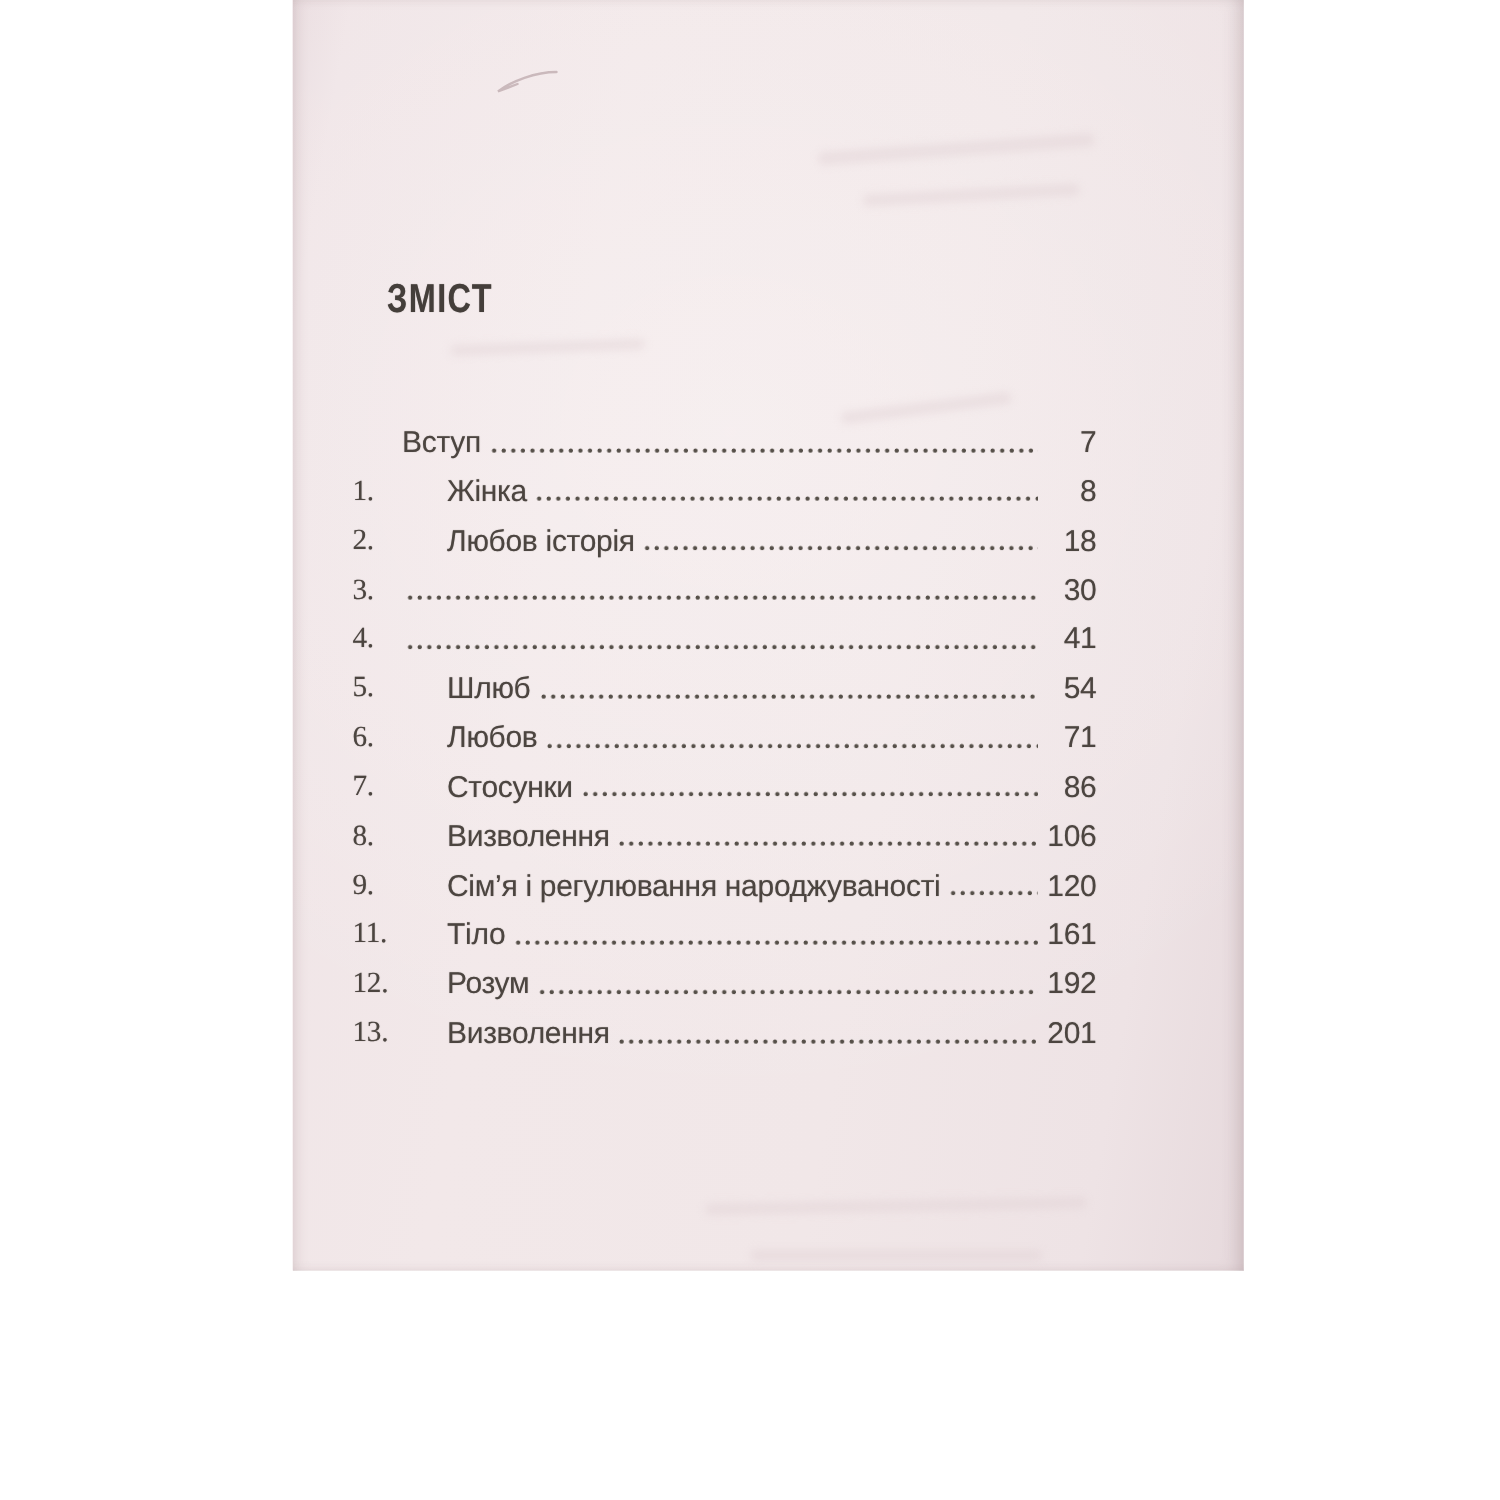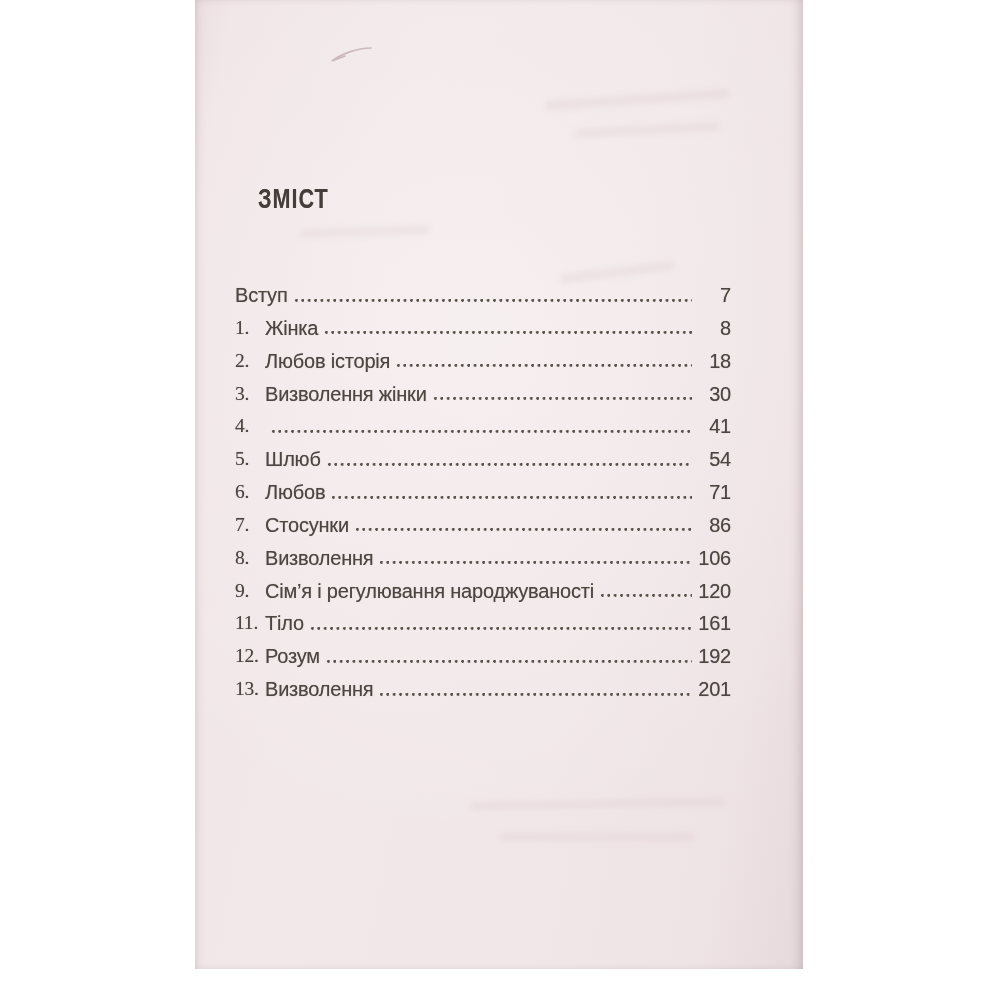--- a/index.html
+++ b/index.html
@@ -3,26 +3,27 @@
 <meta charset="utf-8">
 <style>
   html,body{margin:0;padding:0;}
   body{
     width:1000px;height:1000px;position:relative;overflow:hidden;
     background:#ffffff;
     font-family:"Liberation Sans", sans-serif;
   }
   
   .page{
-    position:absolute;left:195px;top:0;width:608px;height:969px;
+    position:absolute;left:195px;top:0;width:608px;height:847px;
     background:
       radial-gradient(ellipse 130% 90% at 46% 34%, rgba(255,252,252,0.35), rgba(255,255,255,0) 60%),
       linear-gradient(100deg,#eadde0 0%, #f0e5e7 5%, #f2e8e9 30%, #f1e7e8 62%, #eee3e5 86%, #e7dadd 99%);
     box-shadow: inset 6px 0 10px -6px rgba(110,80,85,0.25),
                 inset -8px 0 12px -6px rgba(110,80,85,0.28);
+    padding-left: 26px;
   }
   .title{
     position:absolute;left:63px;top:186px;margin:0;
     font-size:27px;font-weight:bold;line-height:1;
     letter-spacing:1.2px;color:#443e3a;
     transform:scaleX(0.80);transform-origin:left top;
     text-shadow:0 0 0.7px rgba(68,62,58,0.55);
     white-space:nowrap;
   }
   .toc{
@@ -32,21 +33,21 @@
   .toc-row{
     display:flex;align-items:stretch;
     height:32.85px;line-height:32.85px;
     font-size:20px;letter-spacing:-0.2px;white-space:nowrap;
     text-shadow:0 0 0.7px rgba(76,69,64,0.5);
   }
   .toc-num{
     flex:none;width:30px;
     font-family:"Liberation Serif", serif;font-size:19.5px;
   }
-  .toc-label{flex:none;}
+  .toc-label{flex:none;margin-left:33px;}
   .toc-dots{
     flex:1 1 auto;min-width:8px;margin:0 3px 0 6px;
     background-image:radial-gradient(circle at 2.4px 2.4px, #565049 1.18px, rgba(86,80,73,0) 1.65px);
     background-size:6.4px 5px;
     background-repeat:repeat-x;
     background-position:left 18.5px;
   }
   .toc-page{flex:none;min-width:36px;text-align:right;}
   
   .smudge{
@@ -89,21 +90,20 @@
         <span class="toc-page">8</span>
       </div>
       <div class="toc-row">
         <span class="toc-num">2.</span>
         <span class="toc-label">Любов історія</span>
         <span class="toc-dots"></span>
         <span class="toc-page">18</span>
       </div>
       <div class="toc-row">
         <span class="toc-num">3.</span>
-        <span class="toc-label">Визволення жінки</span>
         <span class="toc-dots"></span>
         <span class="toc-page">30</span>
       </div>
       <div class="toc-row">
         <span class="toc-num">4.</span>
         <span class="toc-dots"></span>
         <span class="toc-page">41</span>
       </div>
       <div class="toc-row">
         <span class="toc-num">5.</span>

